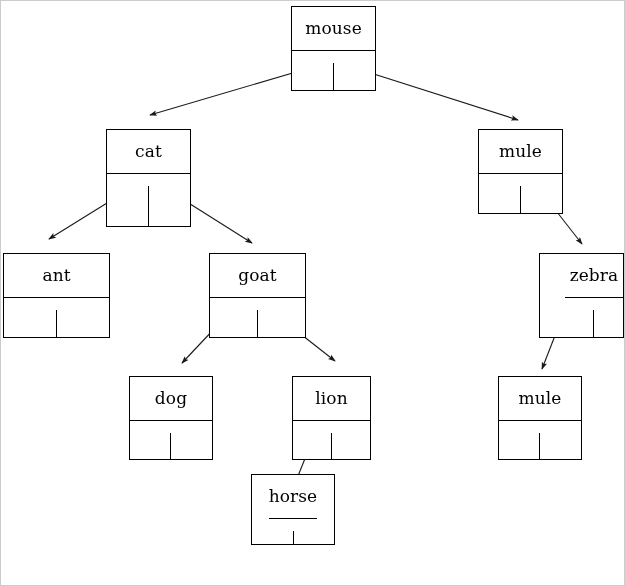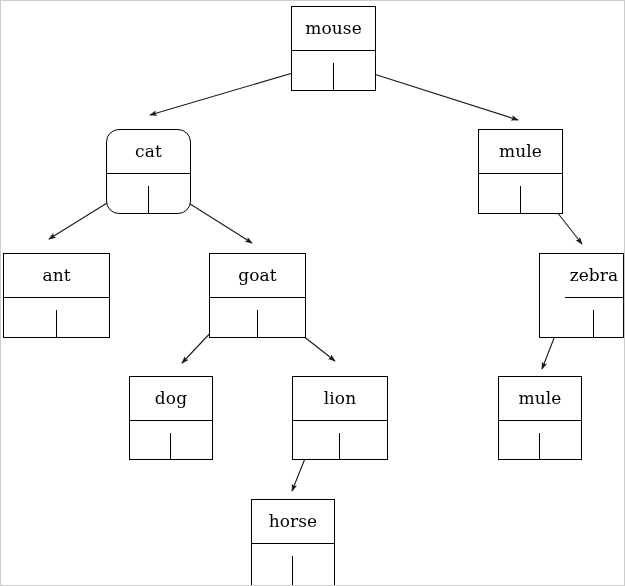--- a/index.html
+++ b/index.html
@@ -78,21 +78,21 @@
       <line x1="562" y1="314" x2="541" y2="368" stroke="#1a1a1a" stroke-width="1.1" marker-end="url(#arrowhead)"></line>
       <line x1="313" y1="435" x2="291" y2="490" stroke="#1a1a1a" stroke-width="1.1" marker-end="url(#arrowhead)"></line>
     </svg>
 <div class="node" style="left: 290px; top: 5px; width: 85px; height: 85px;">
       <div class="node-label" style="flex-basis: 44px;">mouse</div>
       <div class="node-pointers">
         <div class="ptr left"></div>
         <div class="ptr right"></div>
       </div>
     </div>
-    <div class="node" style="left: 105px; top: 128px; width: 85px; height: 85px; border-radius: 13px;">
+    <div class="node" style="left: 105px; top: 128px; width: 85px; height: 98px;">
       <div class="node-label" style="flex-basis: 44px;">cat</div>
       <div class="node-pointers">
         <div class="ptr left"></div>
         <div class="ptr right"></div>
       </div>
     </div>
     <div class="node" style="left: 477px; top: 128px; width: 85px; height: 85px;">
       <div class="node-label" style="flex-basis: 44px;">mule</div>
       <div class="node-pointers">
         <div class="ptr left"></div>
@@ -120,34 +120,34 @@
         <div class="ptr right"></div>
       </div>
     </div>
     <div class="node" style="left: 128px; top: 375px; width: 84px; height: 84px;">
       <div class="node-label" style="flex-basis: 44px;">dog</div>
       <div class="node-pointers">
         <div class="ptr left"></div>
         <div class="ptr right"></div>
       </div>
     </div>
-    <div class="node" style="left: 291px; top: 375px; width: 96px; height: 84px;">
+    <div class="node" style="left: 291px; top: 375px; width: 79px; height: 84px;">
       <div class="node-label" style="flex-basis: 44px;">lion</div>
       <div class="node-pointers">
         <div class="ptr left"></div>
         <div class="ptr right"></div>
       </div>
     </div>
     <div class="node" style="left: 497px; top: 375px; width: 84px; height: 84px;">
       <div class="node-label" style="flex-basis: 44px;">mule</div>
       <div class="node-pointers">
         <div class="ptr left"></div>
         <div class="ptr right"></div>
       </div>
     </div>
-    <div class="node" style="left: 250px; top: 498px; width: 84px; height: 88px;">
+    <div class="node" style="left: 250px; top: 473px; width: 84px; height: 71px; align-items: center;">
       <div class="node-label" style="flex-basis: 44px;">horse</div>
       <div class="node-pointers">
         <div class="ptr left"></div>
         <div class="ptr right"></div>
       </div>
     </div>
   </div>
 
 </body></html>

